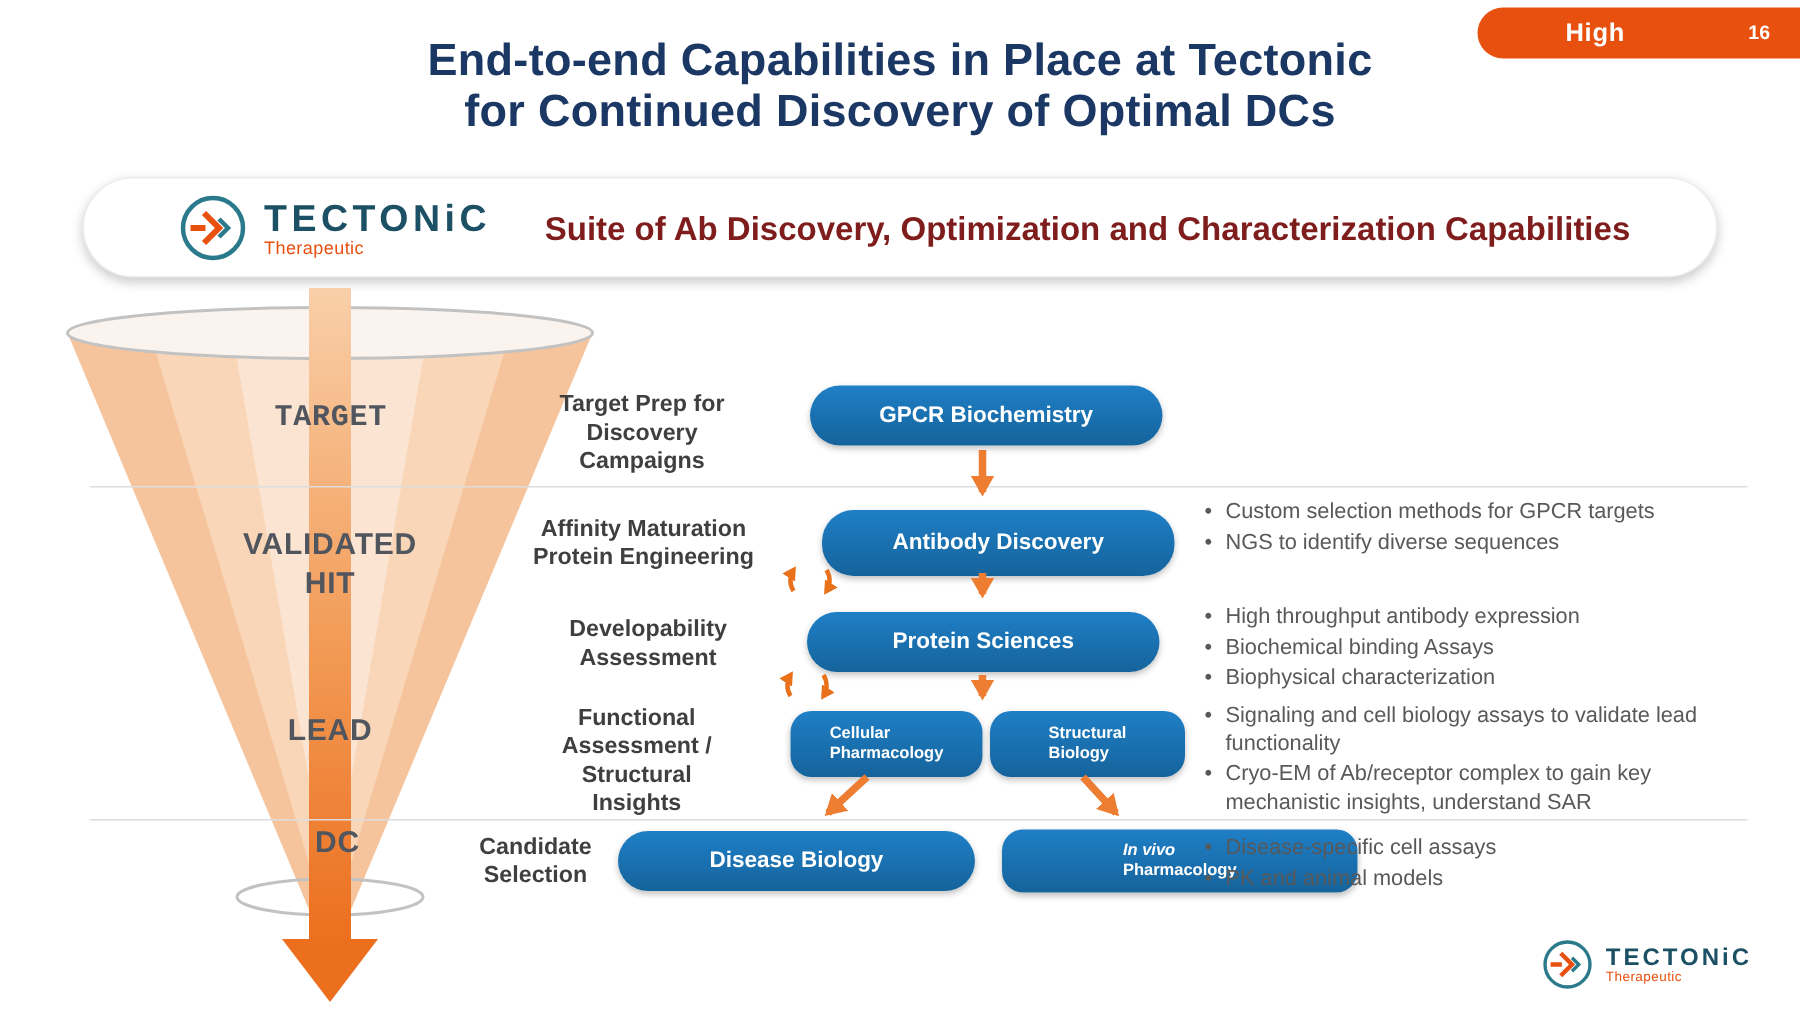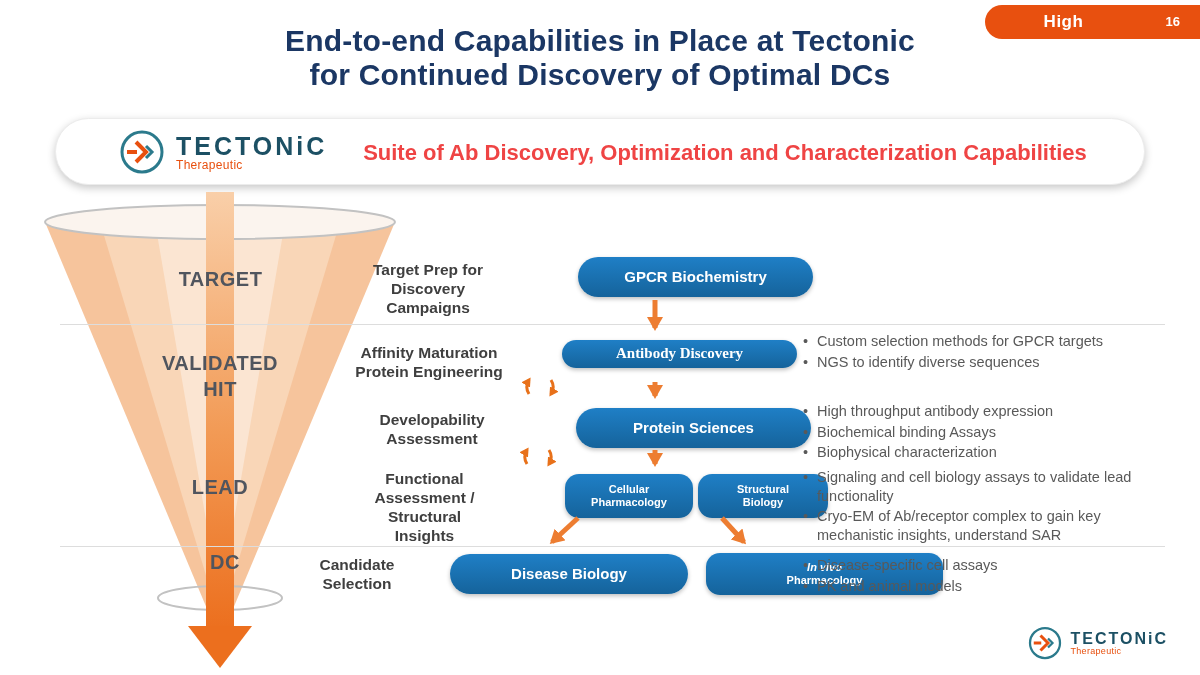--- a/index.html
+++ b/index.html
@@ -16,35 +16,35 @@
   .title { position:absolute; top:24px; left:0; width:100%; text-align:center; color:#1B3764;
            font-size:30px; font-weight:bold; line-height:1.12; white-space:pre-line; letter-spacing:0.2px; }
 
   .banner { position:absolute; left:55px; top:118px; width:1090px; height:67px; background:#fff;
             border-radius:34px; border:1px solid #ECECEC; box-shadow:0 3px 8px rgba(0,0,0,0.22); }
   .logo { position:absolute; left:62px; top:9px; display:flex; align-items:center; gap:10px; }
   .logo-name { font-size:25px; font-weight:bold; color:#1C5064; letter-spacing:3px; }
   .logo-sub  { font-size:12px; color:#E8500F; margin-top:-3px; letter-spacing:0.3px; }
   .banner-heading { position:absolute; left:300px; right:50px; top:0; height:67px; display:flex;
                     align-items:center; justify-content:center; text-align:center;
-                    color:#ef4444; font-size:22px; font-weight:bold; }
+                    color:#7f1d1d; font-size:22px; font-weight:bold; }
 
   .funnel { position:absolute; left:30px; top:192px; }
   .stage { position:absolute; text-align:center; font-weight:bold; font-size:20px; color:#50555E;
            letter-spacing:0.5px; white-space:pre-line; line-height:1.3; }
 
   .sep { position:absolute; left:60px; width:1105px; height:1px; background:#DDDDDD; }
 
   .row-label { position:absolute; text-align:center; font-weight:bold; font-size:15.5px; color:#3F3F3F;
                line-height:1.22; white-space:pre-line; }
 
   .fbox { position:absolute; background:linear-gradient(180deg,#1F7FC6,#15639B); border-radius:21px;
           color:#fff; font-weight:bold; font-size:15px; line-height:1.18; display:flex; align-items:center;
-          justify-content:center; text-align:center; white-space:pre-line;
-          box-shadow:0 2px 4px rgba(0,0,0,0.25);margin-left:38px; }
+          justify-content:center; white-space:pre-line;
+          box-shadow:0 2px 4px rgba(0,0,0,0.25); }
   .fbox.small { font-size:11px; border-radius:14px; }
   .fbox em { font-style:italic; }
 
   .bullets { position:absolute; left:800px; width:372px; list-style:none; color:#595959;
              font-size:14.5px; line-height:1.28; }
   .bullets li { position:relative; padding-left:17px; margin-bottom:2px; }
   .bullets li::before { content:"•"; position:absolute; left:3px; }
 
   .flow-arrows { position:absolute; left:400px; top:240px; pointer-events:none; }
 
@@ -91,21 +91,21 @@
     </defs>
     <polygon points="15,30 365,30 200,424 180,424" fill="#F6C49C"></polygon>
     <polygon points="70,30 310,30 196,410 184,410" fill="#F9D6B7"></polygon>
     <polygon points="125,30 255,30 192,398 188,398" fill="#FBE5D2"></polygon>
     <ellipse cx="190" cy="30" rx="175" ry="17" fill="#FBF4EE" stroke="#C2C2C2" stroke-width="2"></ellipse>
     <ellipse cx="190" cy="406" rx="62" ry="12" fill="none" stroke="#C2C2C2" stroke-width="2"></ellipse>
     <rect x="176" y="0" width="28" height="438" fill="url(#shaftGrad)"></rect>
     <polygon points="158,434 222,434 190,476" fill="#EC6F1E"></polygon>
   </svg>
 
-  <div class="stage" style="left:148px; top:266px; width:145px;">TARGET</div>
+  <div class="stage" style="left:148px; top:266px; width:145px;font-family:Liberation Mono, monospace;">TARGET</div>
   <div class="stage" style="left:140px; top:350px; width:160px;">VALIDATED
 HIT</div>
   <div class="stage" style="left:160px; top:474px; width:120px;">LEAD</div>
   <div class="stage" style="left:165px; top:549px; width:120px;">DC</div>
 
   <div class="sep" style="top:324px;"></div>
   <div class="sep" style="top:546px;"></div>
 
   <div class="row-label" style="left:348px; top:261px; width:160px;">Target Prep for
 Discovery Campaigns</div>
@@ -114,21 +114,21 @@
   <div class="row-label" style="left:352px; top:411px; width:160px;">Developability
 Assessment</div>
   <div class="row-label" style="left:352px; top:470px; width:145px;">Functional
 Assessment /
 Structural
 Insights</div>
   <div class="row-label" style="left:302px; top:556px; width:110px;">Candidate
 Selection</div>
 
   <div class="fbox" style="left:540px; top:257px; width:235px; height:40px;">GPCR Biochemistry</div>
-  <div class="fbox" style="left:524px; top:340px; width:235px; height:28px;font-family:Liberation Serif, serif;">Antibody Discovery</div>
+  <div class="fbox" style="left:548px; top:340px; width:235px; height:44px;">Antibody Discovery</div>
   <div class="fbox" style="left:538px; top:408px; width:235px; height:40px;">Protein Sciences</div>
   <div class="fbox small" style="left:527px; top:474px; width:128px; height:44px;">Cellular
 Pharmacology</div>
   <div class="fbox small" style="left:660px; top:474px; width:130px; height:44px;">Structural
 Biology</div>
   <div class="fbox" style="left:412px; top:554px; width:238px; height:40px;">Disease Biology</div>
   <div class="fbox small" style="left:668px; top:553px; width:237px; height:42px;">
     <div><em>In vivo</em><br><span>Pharmacology</span></div>
   </div>
 

